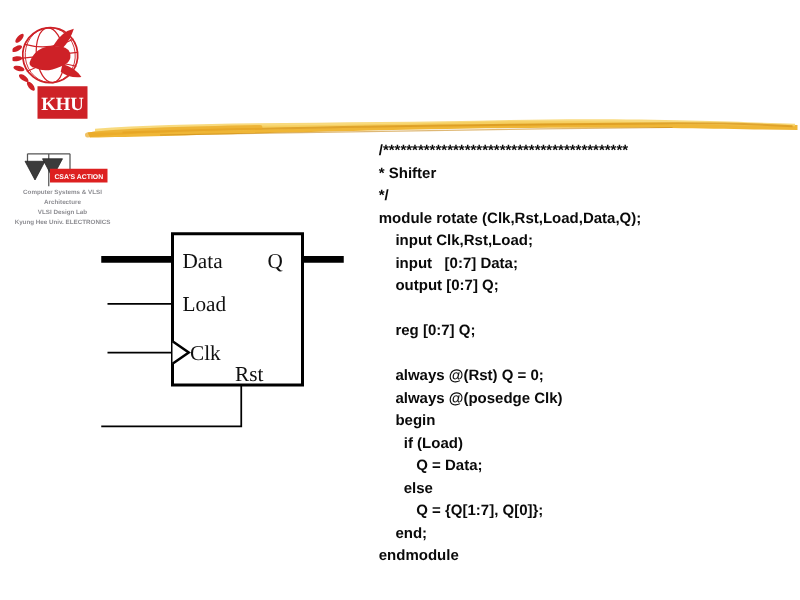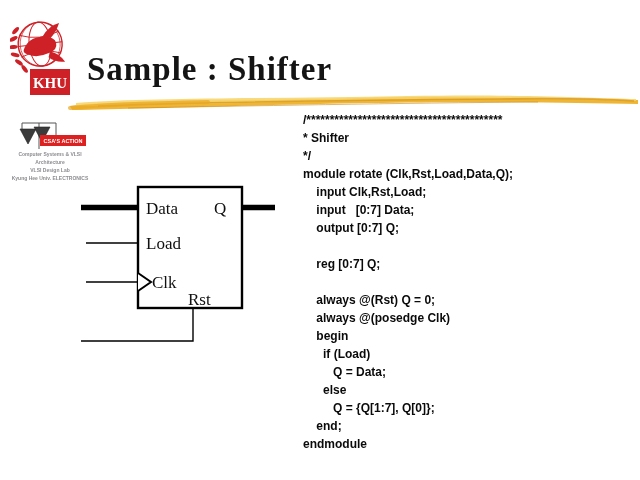--- a/index.html
+++ b/index.html
@@ -76,21 +76,20 @@
         <ellipse cx="5" cy="40" rx="4.5" ry="2" transform="rotate(20 5 40)"></ellipse>
         <ellipse cx="8" cy="48" rx="4.5" ry="2" transform="rotate(42 8 48)"></ellipse>
         <ellipse cx="13" cy="55" rx="4.5" ry="2" transform="rotate(58 13 55)"></ellipse>
       </g>
     </g>
 
     <rect x="20" y="57" width="40" height="26" fill="#CE2127"></rect>
     <text x="40" y="76" text-anchor="middle" font-family="Liberation Serif, serif" font-weight="bold" font-size="15" fill="#ffffff">KHU</text>
   </svg>
 
-  <h1 class="title">Sample : Shifter</h1>
 
   <svg class="brush" viewBox="0 0 572 34" xmlns="http://www.w3.org/2000/svg">
     <path d="M2,20 C60,13 160,16 290,12 C400,9 500,13 570,14 L570,18 C500,17 420,15 300,17 C180,19 70,23 4,24 Z" fill="#EFB636"></path>
     <path d="M8,17 C90,11 220,13 340,10 C450,8 530,12 568,13 L568,15 C480,13 380,12 300,14 C200,16 80,20 8,20 Z" fill="#F7D467" opacity="0.85"></path>
     <path d="M30,20 C150,16 300,14 430,13 C500,12 550,14 566,15" fill="none" stroke="#D9991F" stroke-width="1.6" opacity="0.8"></path>
     <path d="M60,22 C180,20 330,17 470,16" fill="none" stroke="#C8881B" stroke-width="1" opacity="0.6"></path>
     <path d="M2,22 C40,18 90,17 140,16" fill="none" stroke="#E9A825" stroke-width="4" opacity="0.7" stroke-linecap="round"></path>
   </svg>
 
   <svg class="lab-logo" viewBox="0 0 84 40" xmlns="http://www.w3.org/2000/svg">

